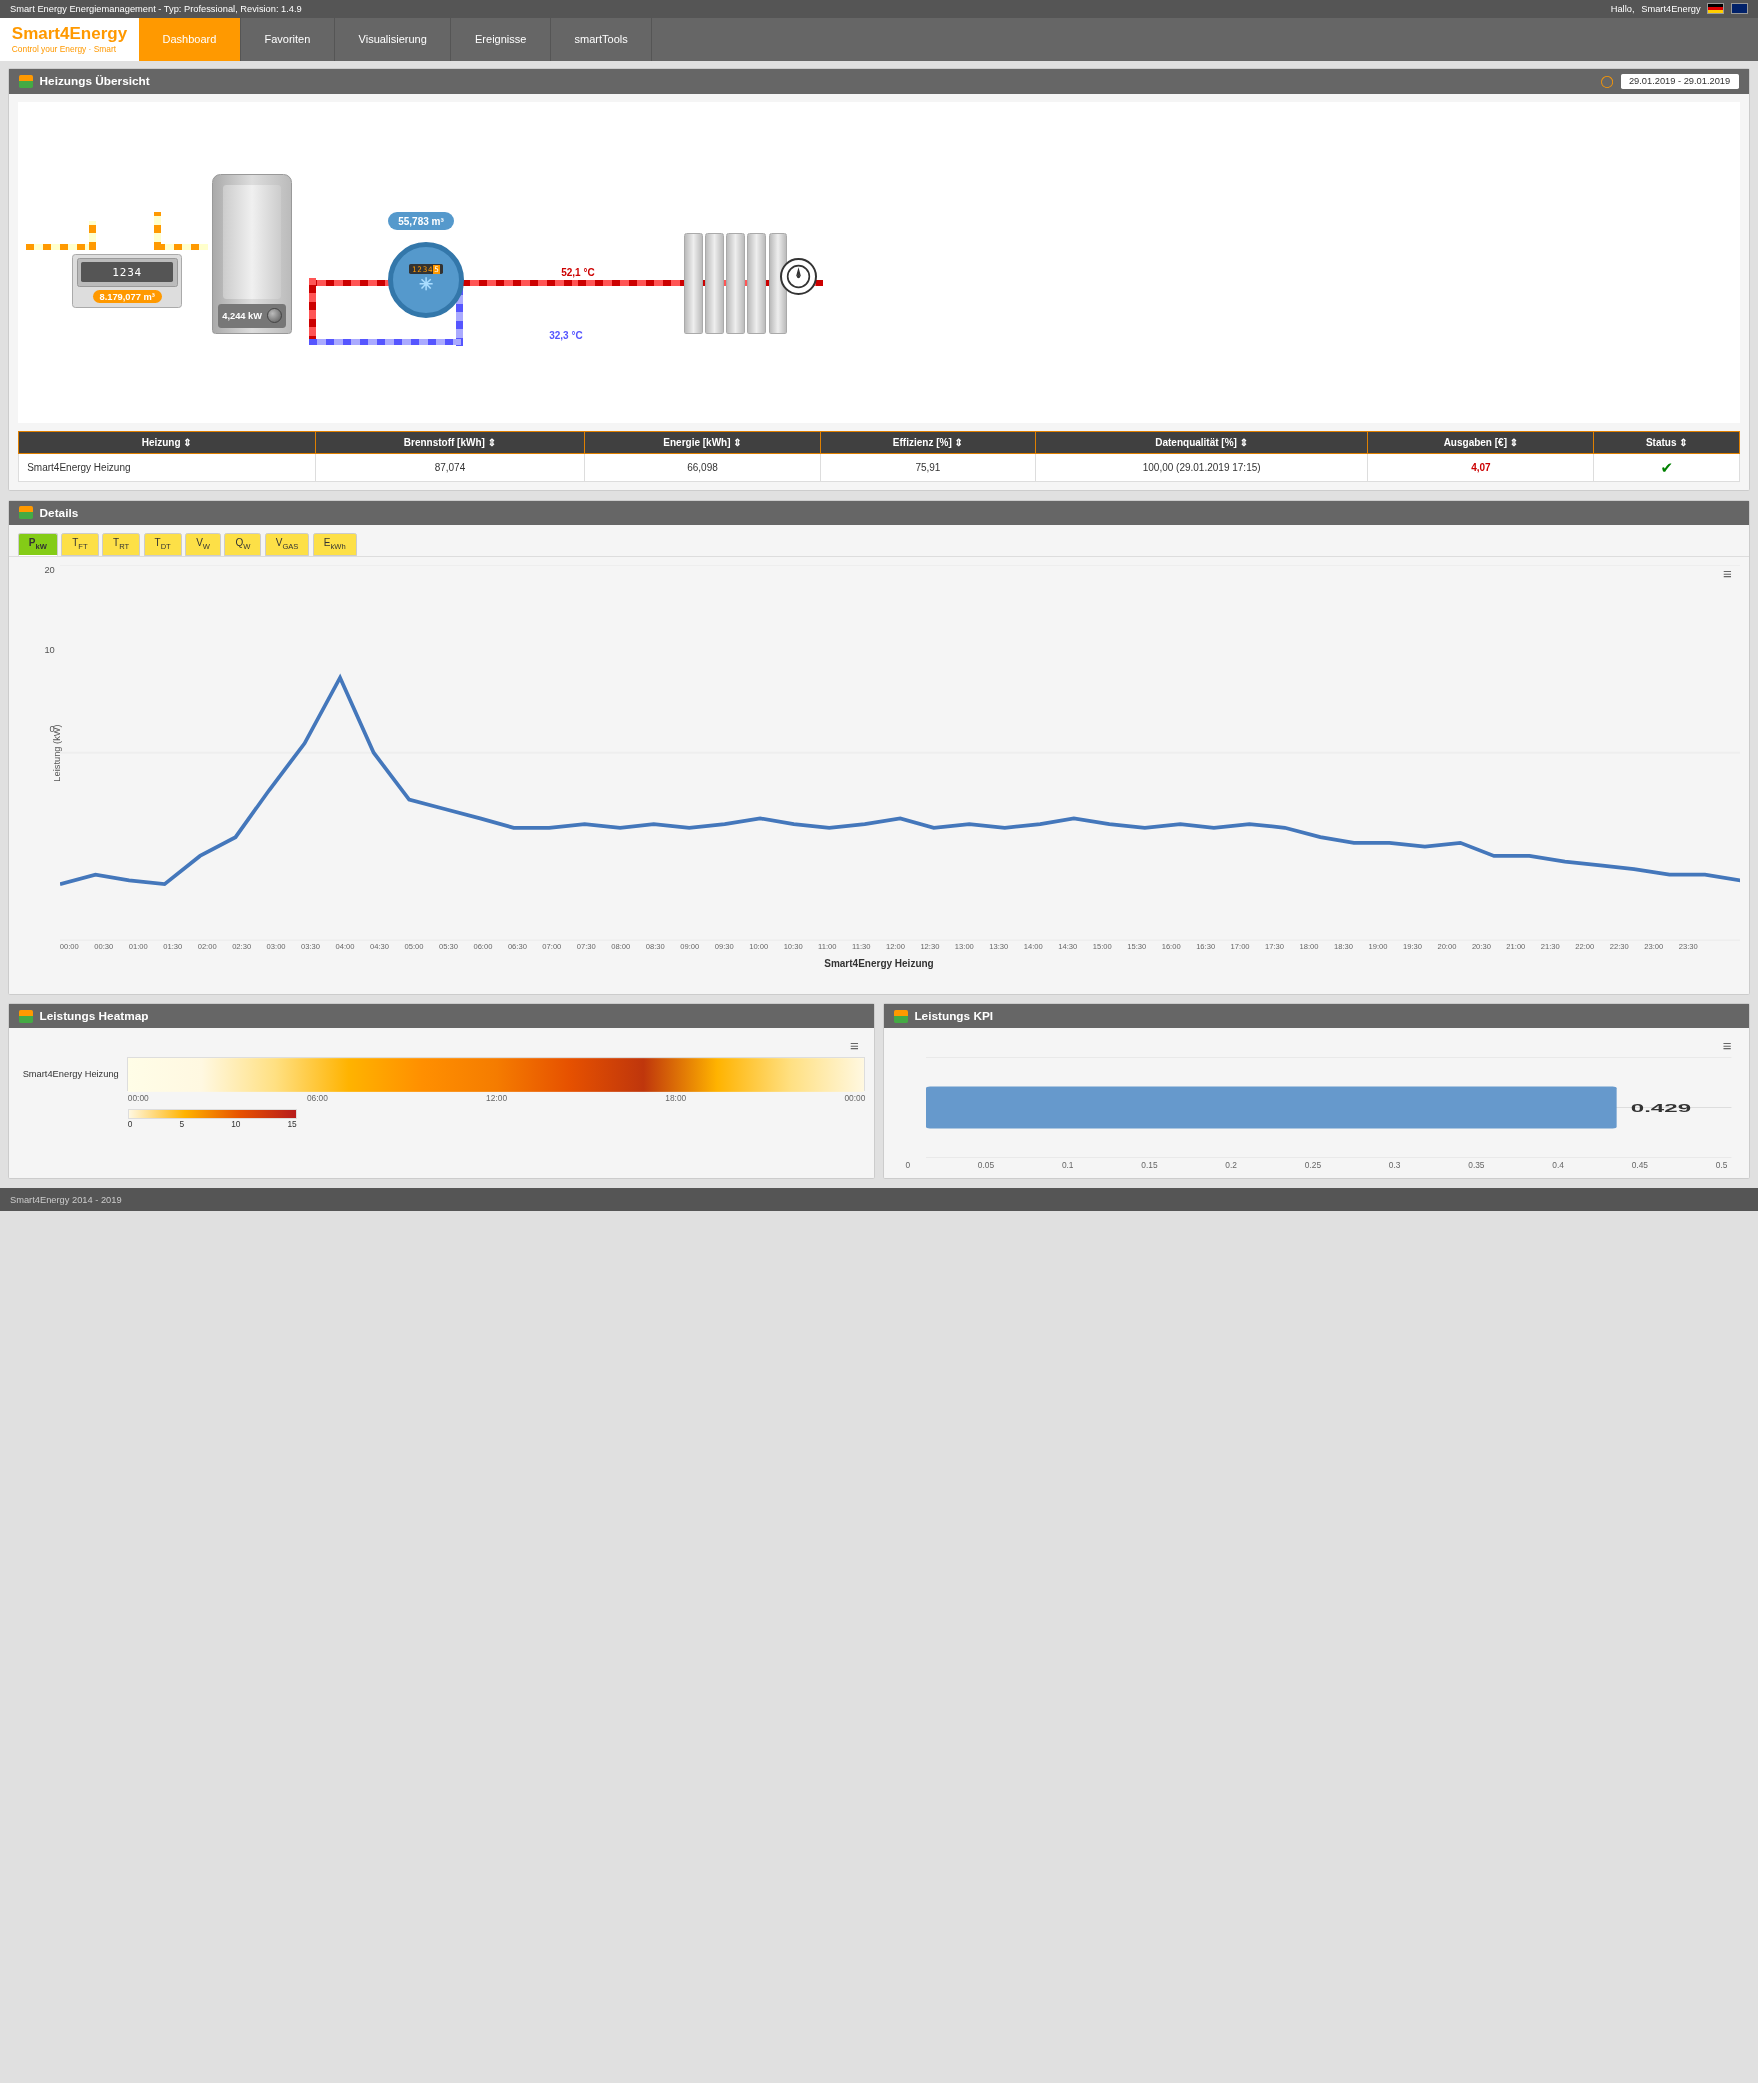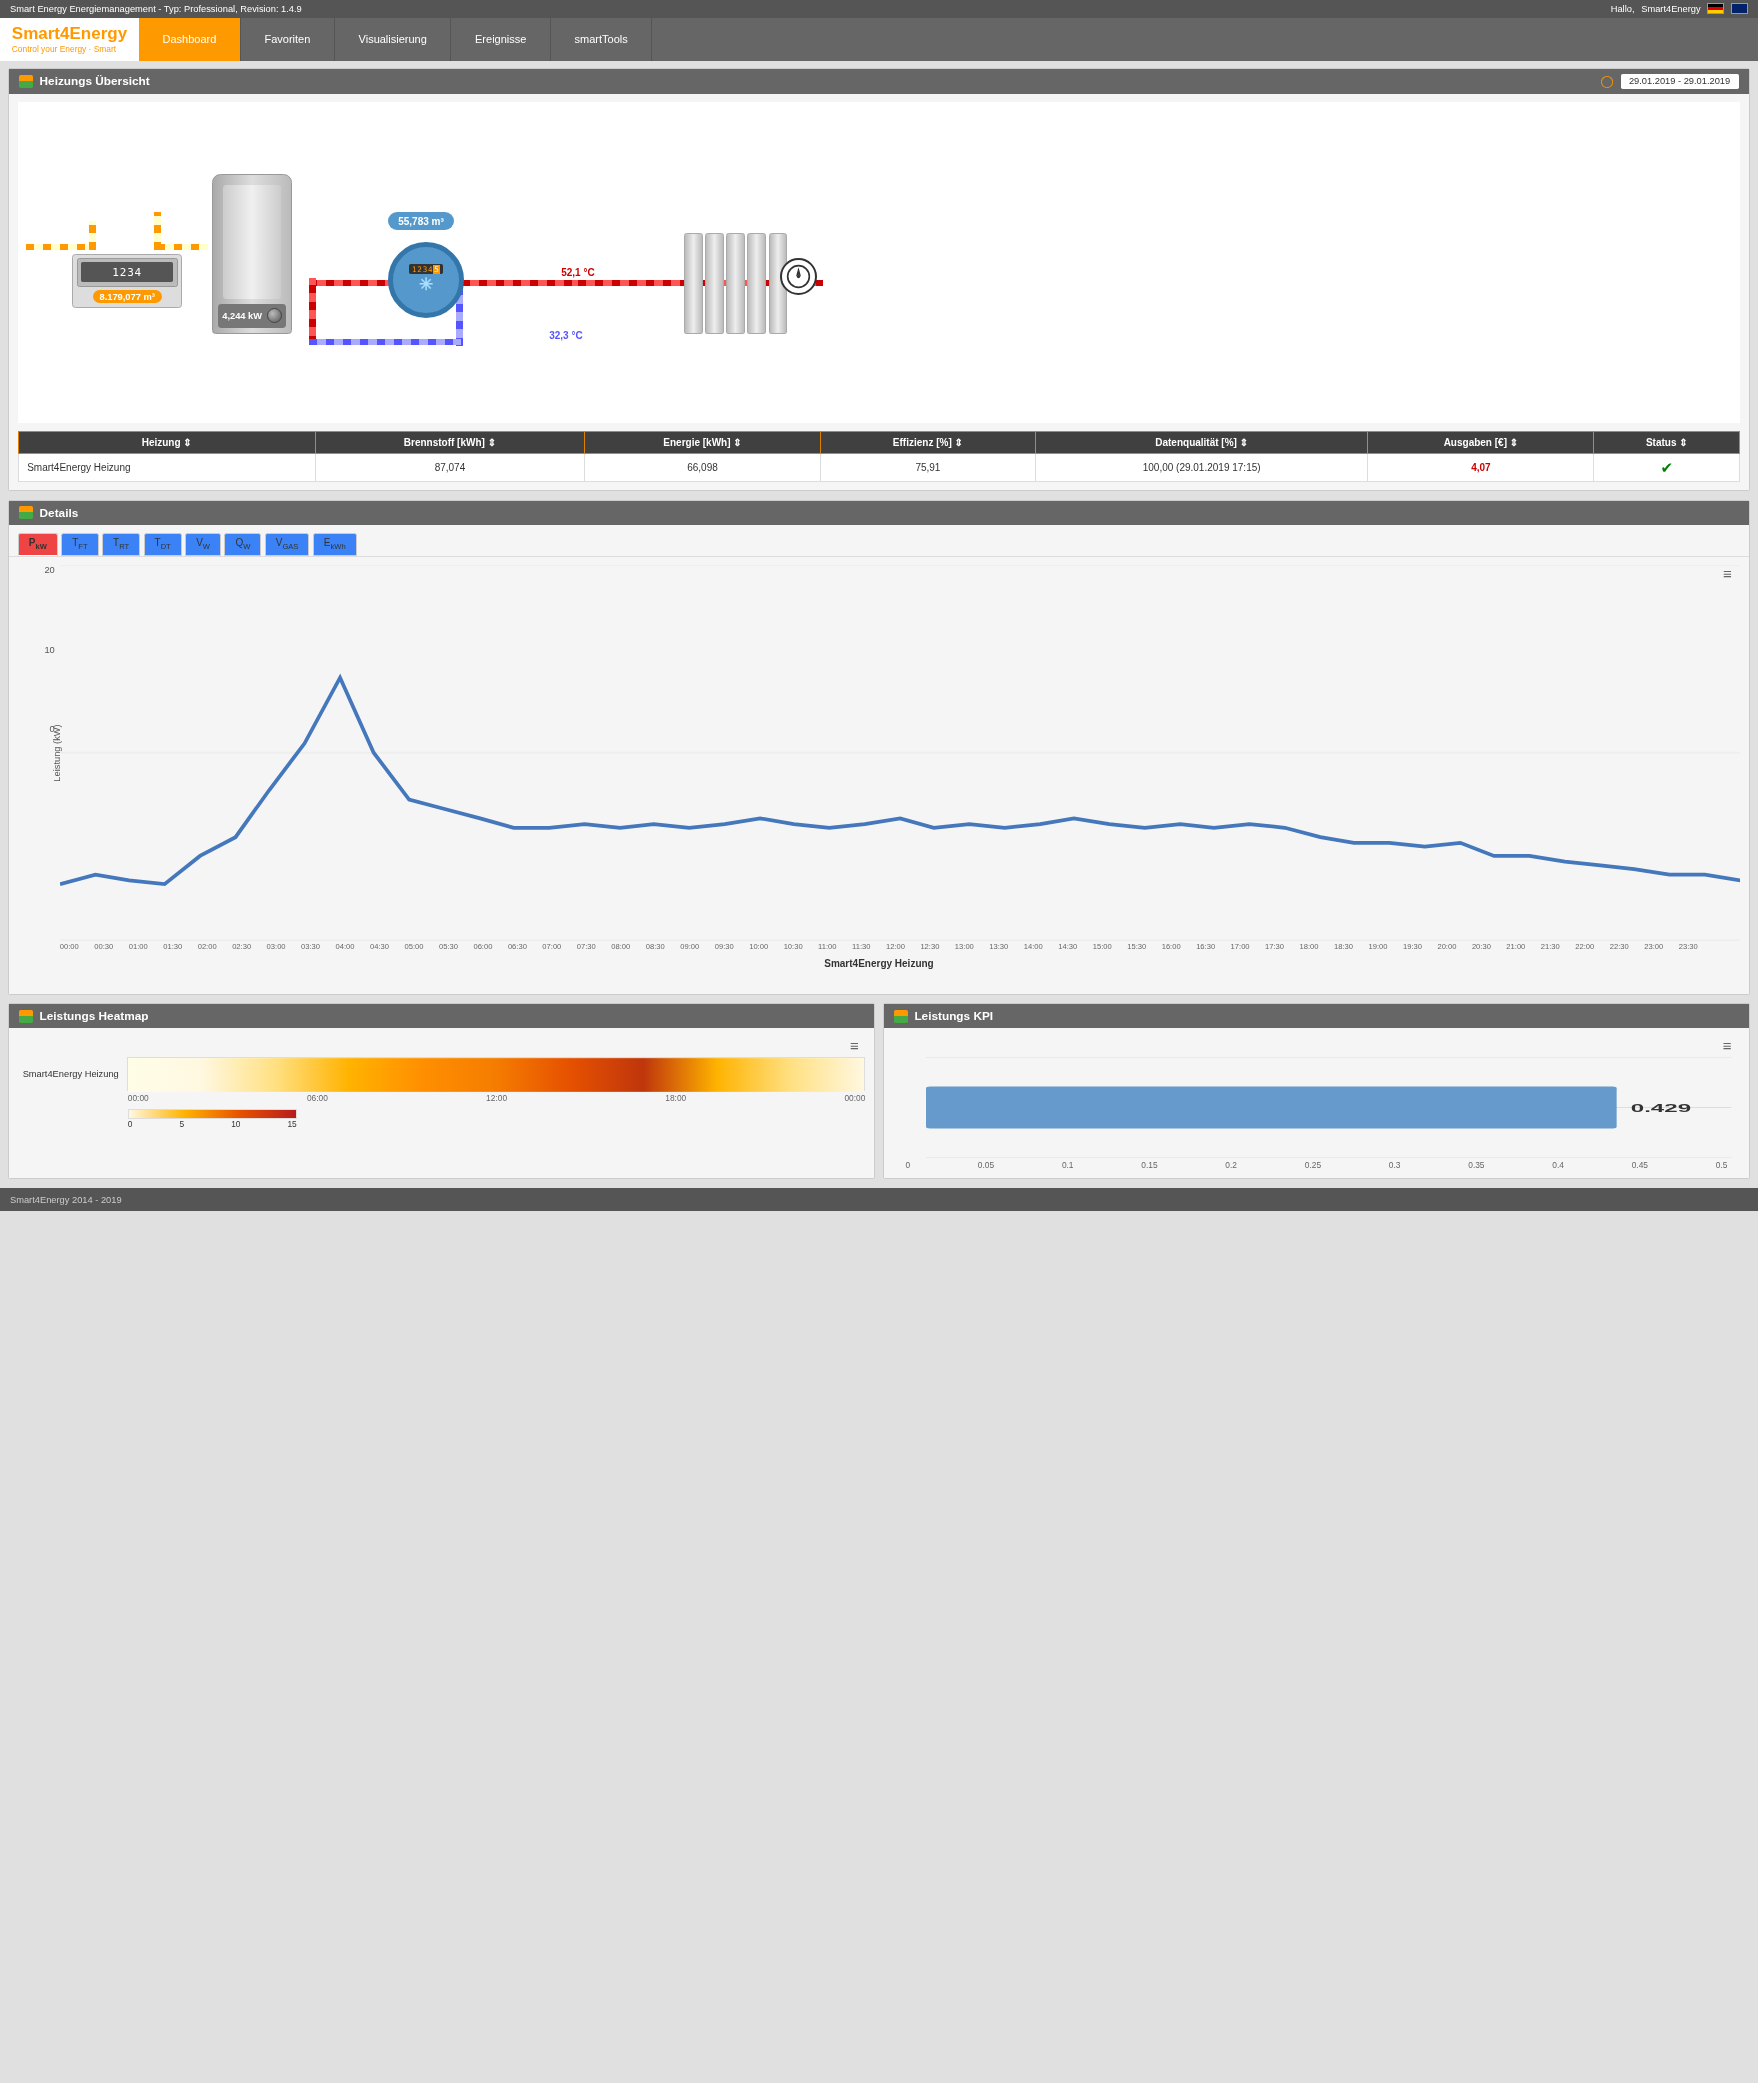--- a/index.html
+++ b/index.html
@@ -58,22 +58,22 @@
     .data-table td { padding: 4.2px 8.4px; border: 0.8px solid #ddd; text-align: center; }
     .data-table tr:nth-child(even) td { background: #f9f9f9; }
     .data-table tr:nth-child(odd) td { background: #fff; }
     .data-table .total-row td { font-weight: bold; background: #fff; }
     .val-red { color: #c00; font-weight: bold; }
     .checkmark { color: green; font-size: 15px; }
     .col-left { text-align: left !important; }
 
     
     .details-tabs { display: flex; gap: 0; padding: 8.4px 8.4px 0; border-bottom: 0.8px solid #ddd; }
-    .details-tab { padding: 3.4px 10px; border: 0.8px solid #ccc; cursor: pointer; font-size: 10px; background: #3b82f6; border-radius: 2.5px 2.5px 0 0; margin-right: 3.4px; }
-    .details-tab.active { background: #ef4444; border-bottom: 0.8px solid #fff; font-weight: bold; }
+    .details-tab { padding: 3.4px 10px; border: 0.8px solid #ccc; cursor: pointer; font-size: 10px; background: #fde047; border-radius: 2.5px 2.5px 0 0; margin-right: 3.4px; }
+    .details-tab.active { background: #84cc16; border-bottom: 0.8px solid #fff; font-weight: bold; }
     .details-tab sub, .details-tab sup { font-size: 7.6px; }
 
     
     .chart-area { padding: 8.4px 8.4px 25px; position: relative; }
     .chart-menu { position: absolute; top: 0; right: 8.4px; font-size: 15px; cursor: pointer; color: #666; }
     .chart-title { text-align: center; font-size: 10px; font-weight: bold; margin-top: 6.7px; }
 
     
     .bottom-row { display: flex; gap: 8.4px; margin: 0 8.4px 8.4px; }
     .bottom-panel { flex: 1; background: #f5f5f5; border: 0.8px solid #ccc; border-radius: 1.7px; }

